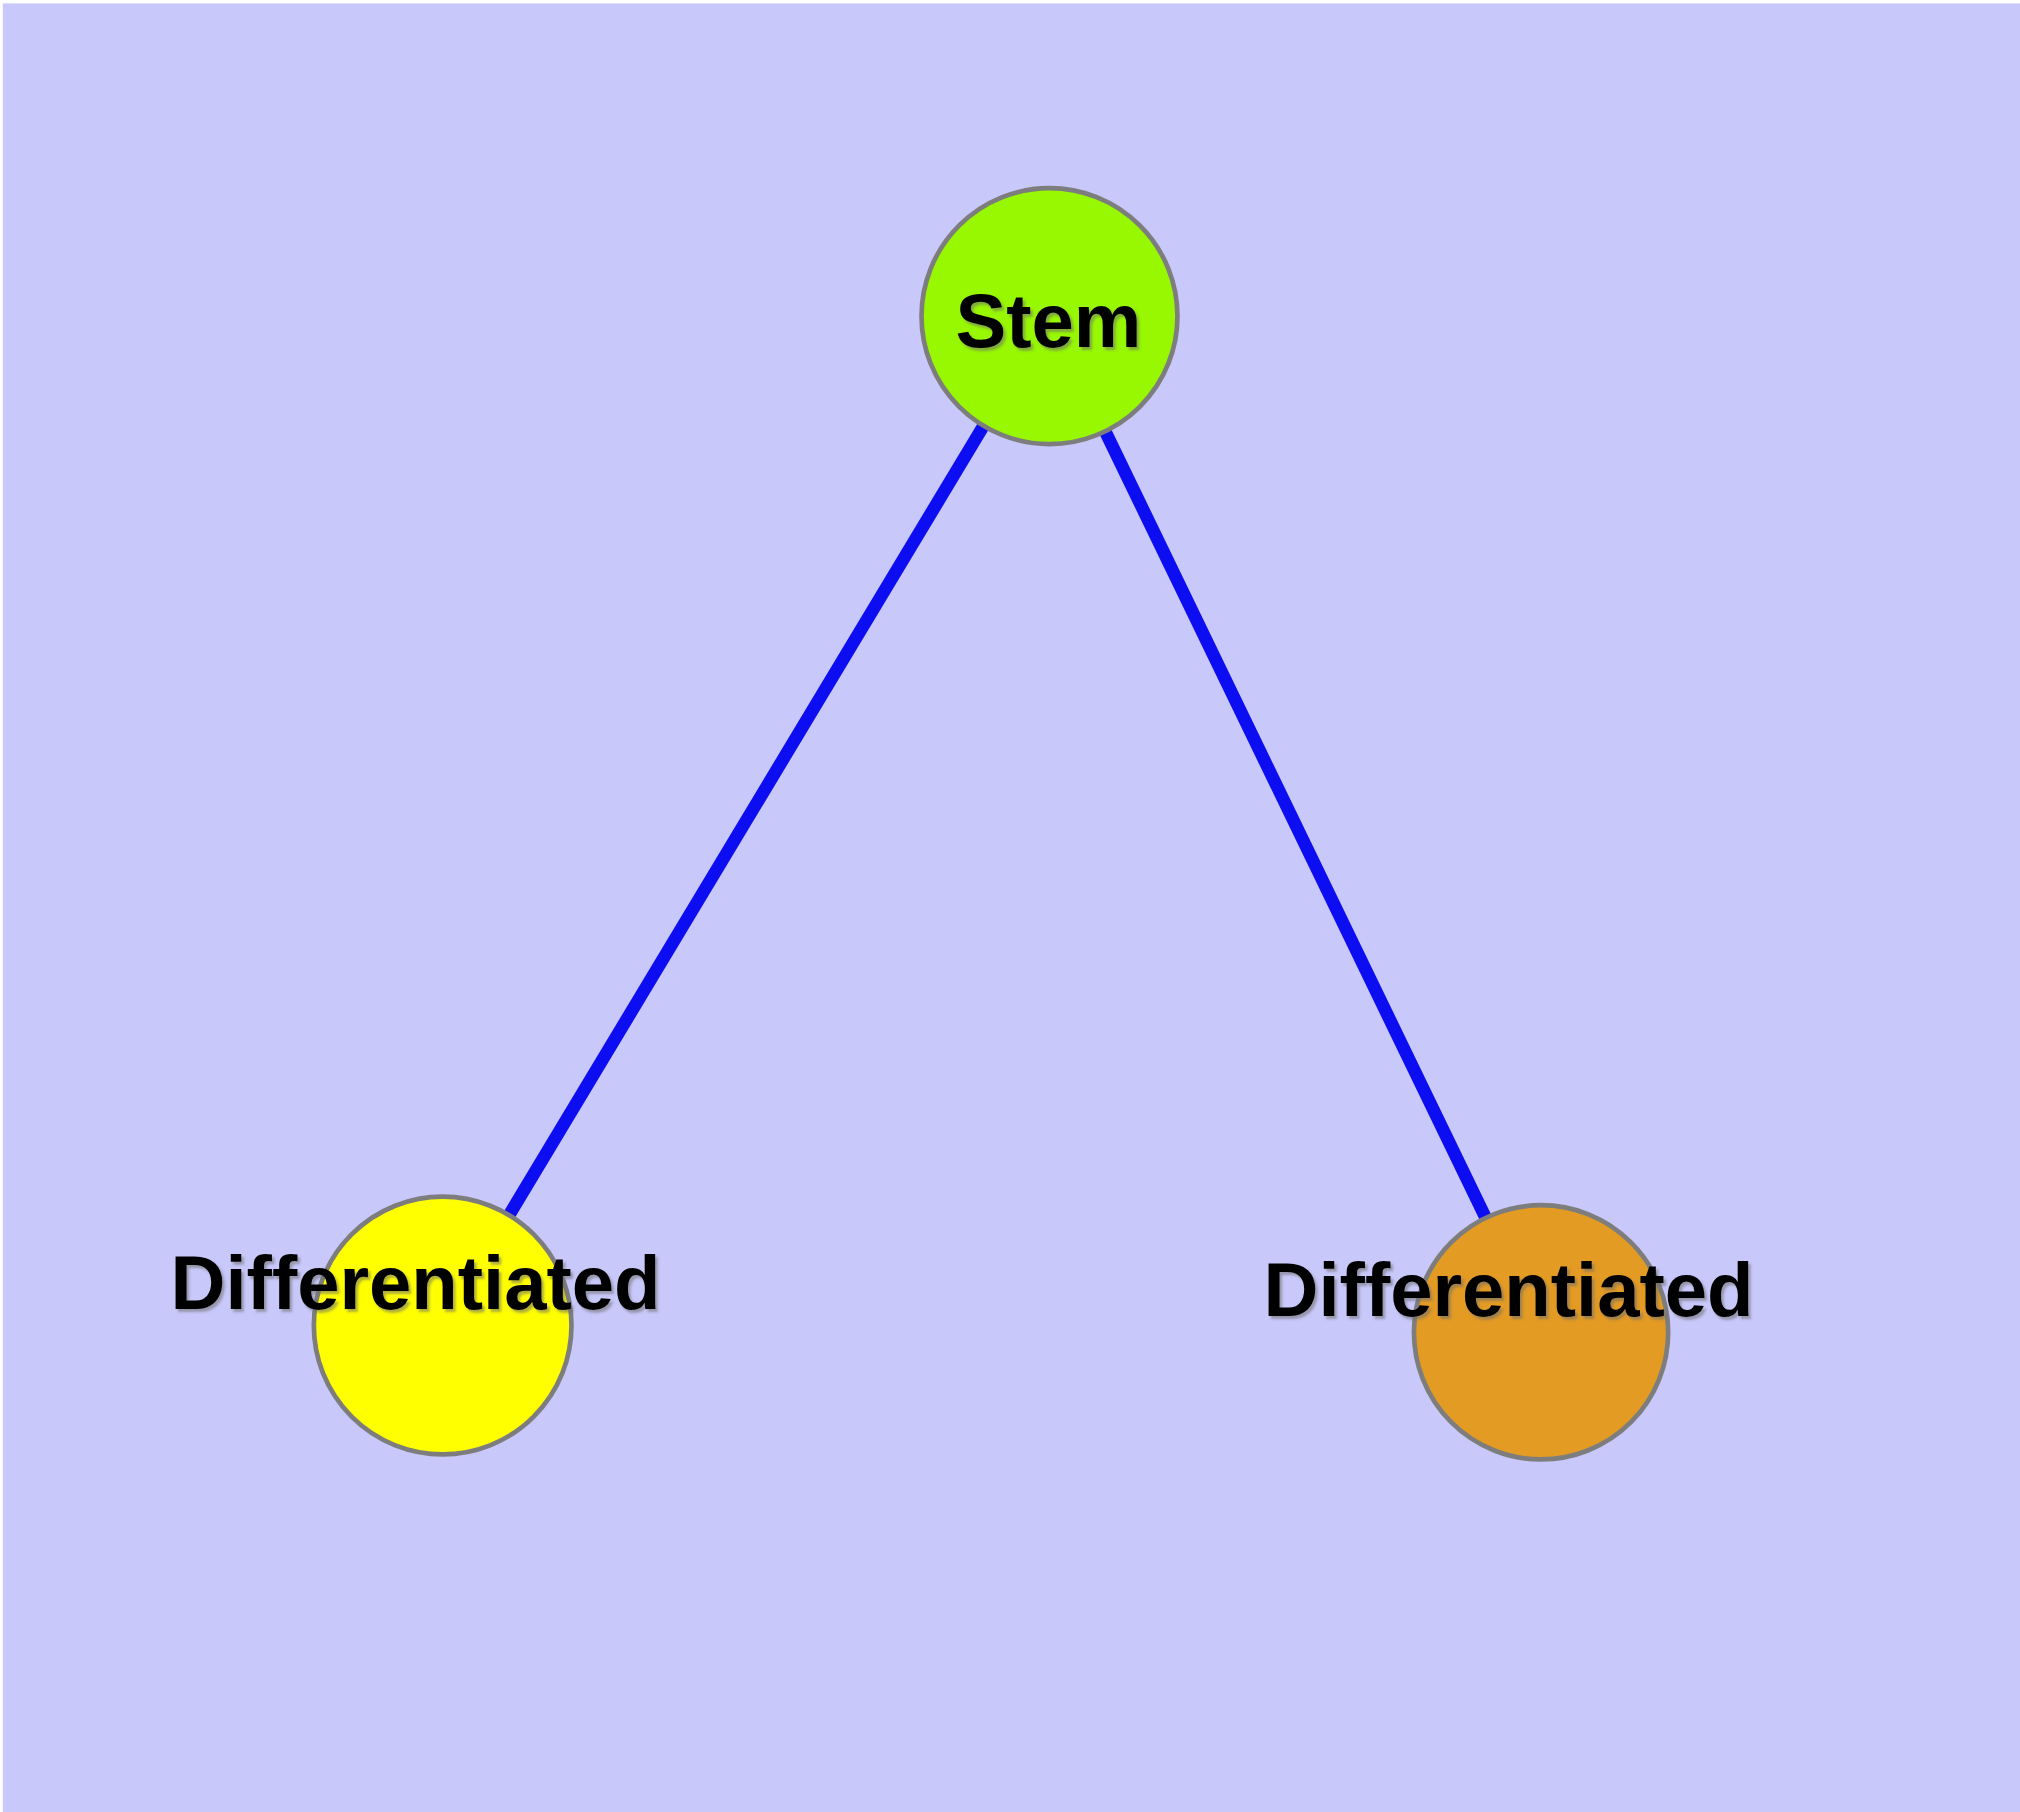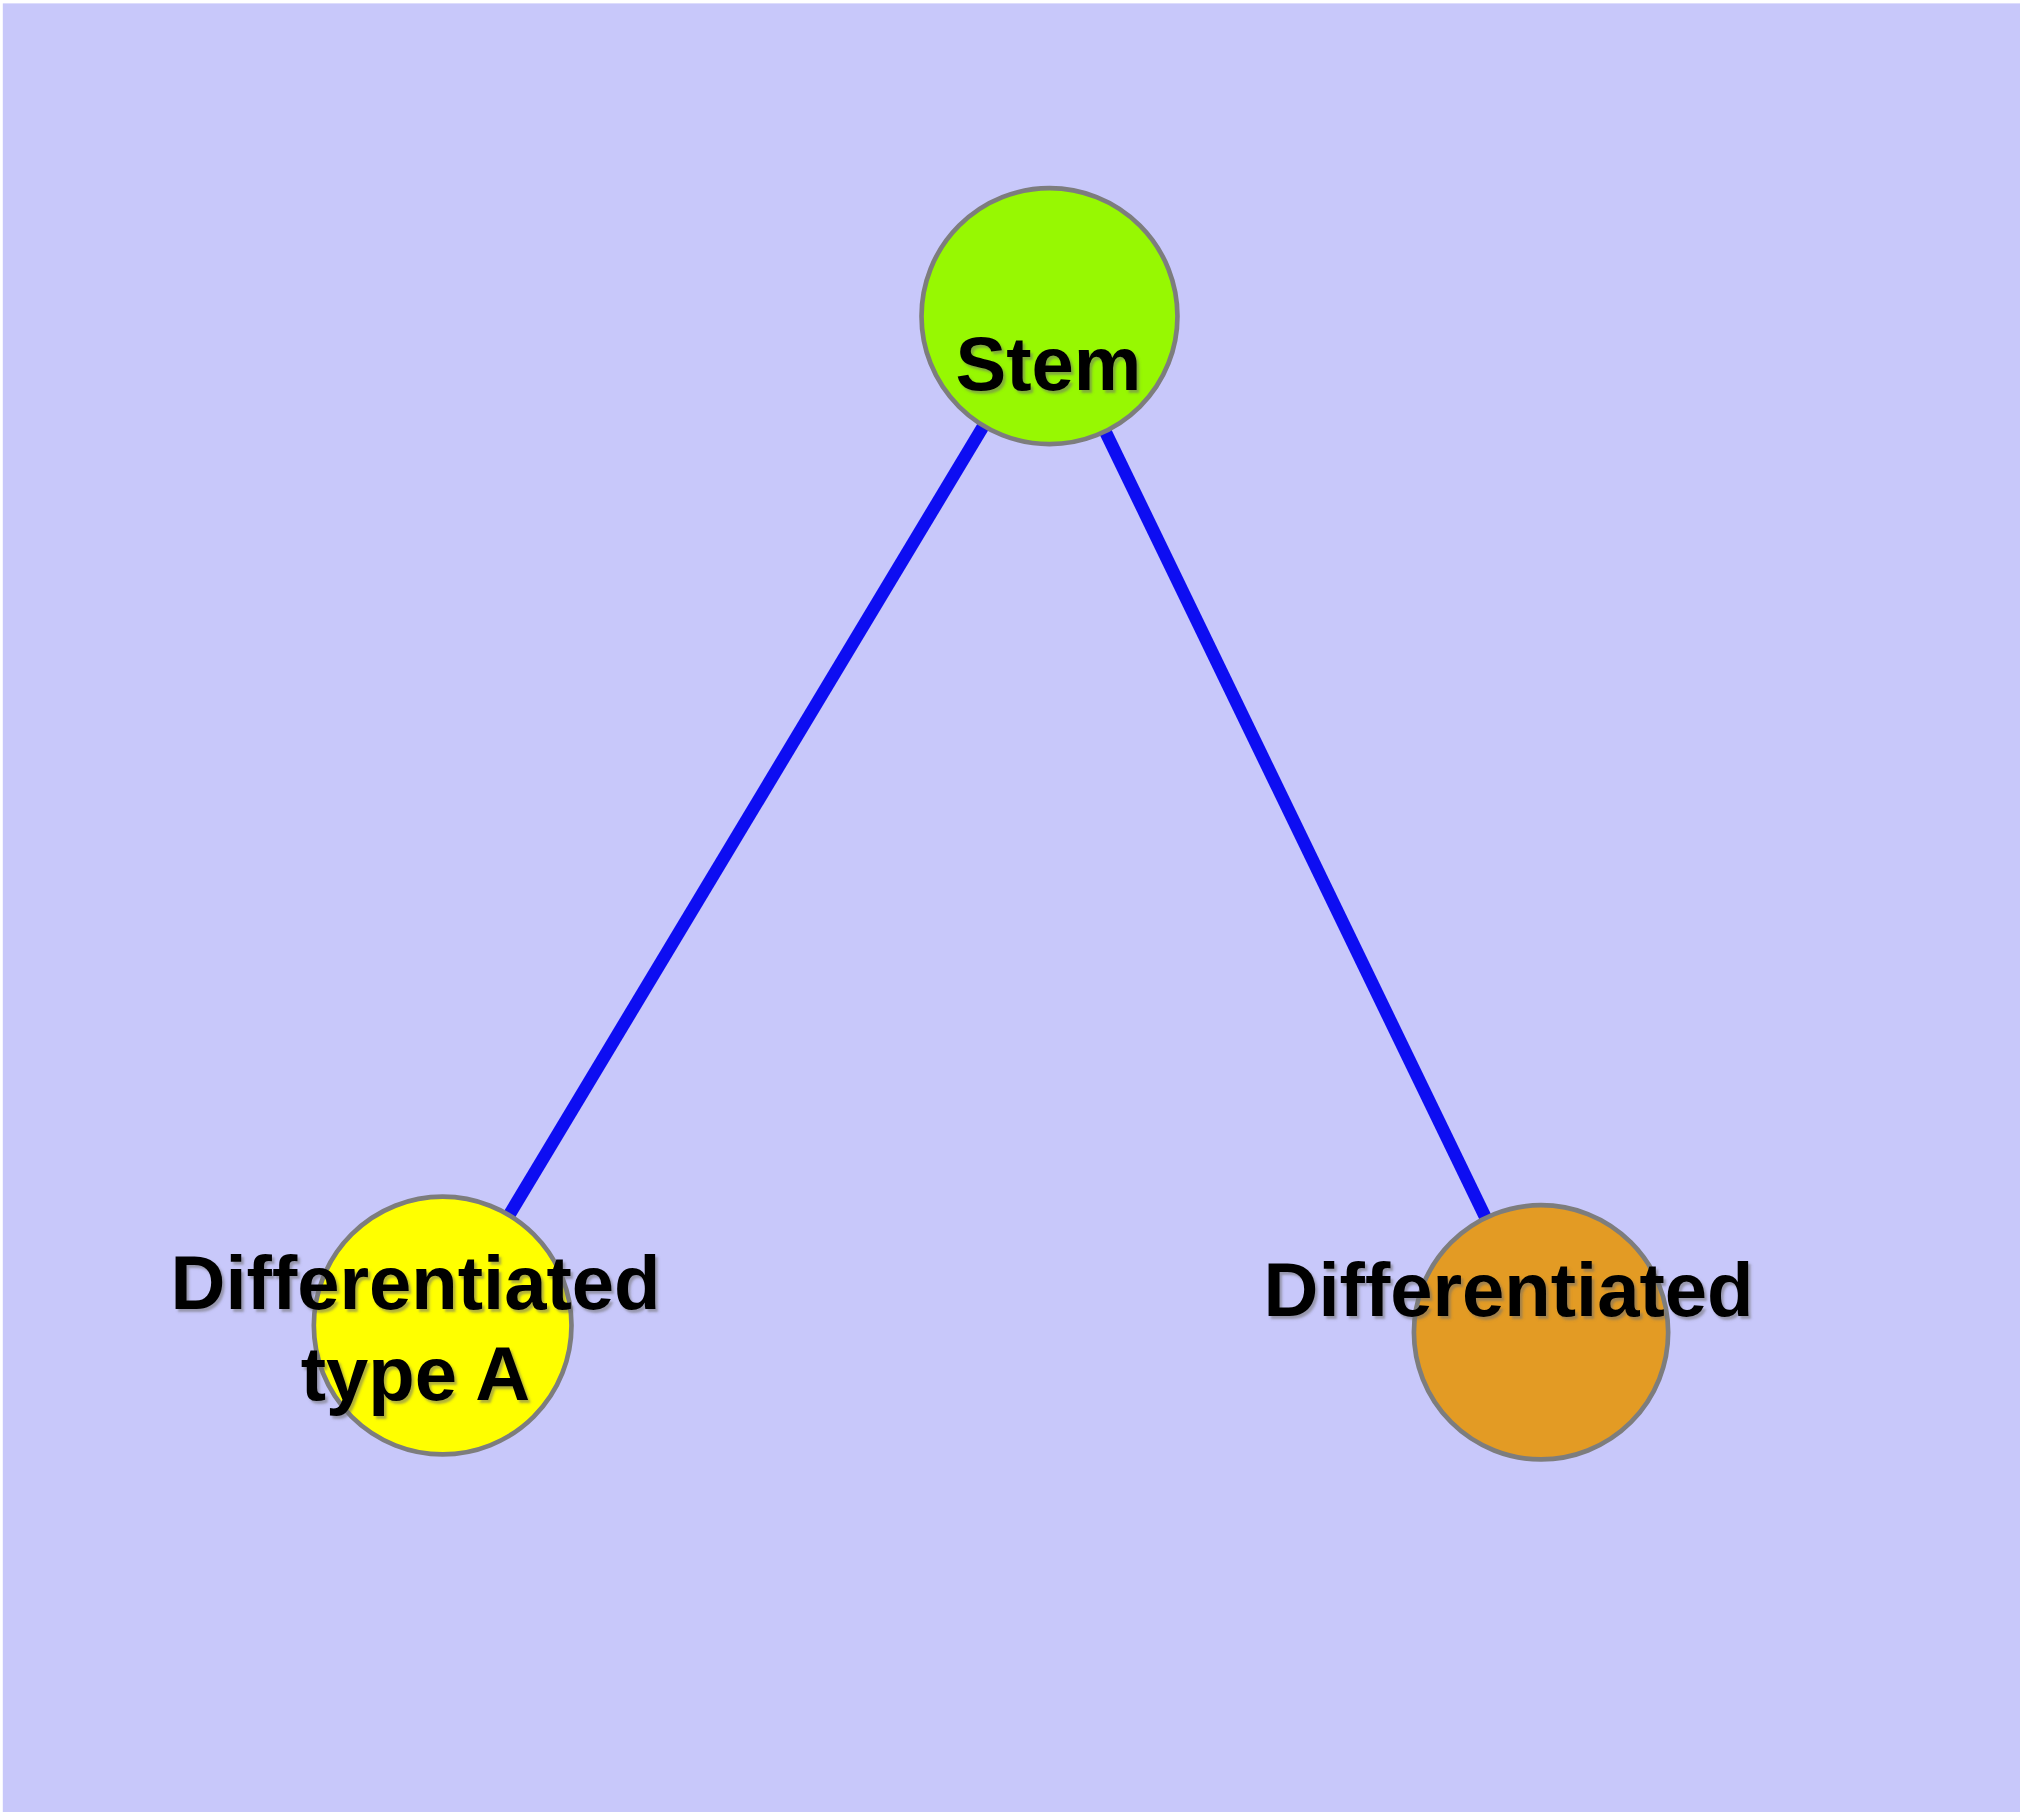--- a/index.html
+++ b/index.html
@@ -51,25 +51,24 @@
       <line x1="1238" y1="373" x2="1818" y2="1572" stroke-width="15" stroke="#0d0df2"></line>
     </g>
 
     <g stroke-width="5.5">
       <circle cx="1238" cy="373" r="151" fill="#97f802" stroke="#7d7d7d"></circle>
       <circle cx="522" cy="1564" r="152" fill="#ffff00" stroke="#7d7d7d"></circle>
       <circle cx="1818" cy="1572" r="150" fill="#e39b24" stroke="#7d7d7d"></circle>
     </g>
   </svg>
 
-  <div class="node-label" style="left:752px; top:275px;margin-top:43px;">Stem</div>
+  <div class="node-label" style="left:752px; top:275px;">Stem</div>
 
   <div class="node-label" style="left:119px; top:1237px;">
     <div>Differentiated</div>
-    <div>type A</div>
   </div>
 
   <div class="node-label" style="left:1212px; top:1244px;">
     <div>Differentiated</div>
   </div>
 
 </div>
 
 
 </body></html>

